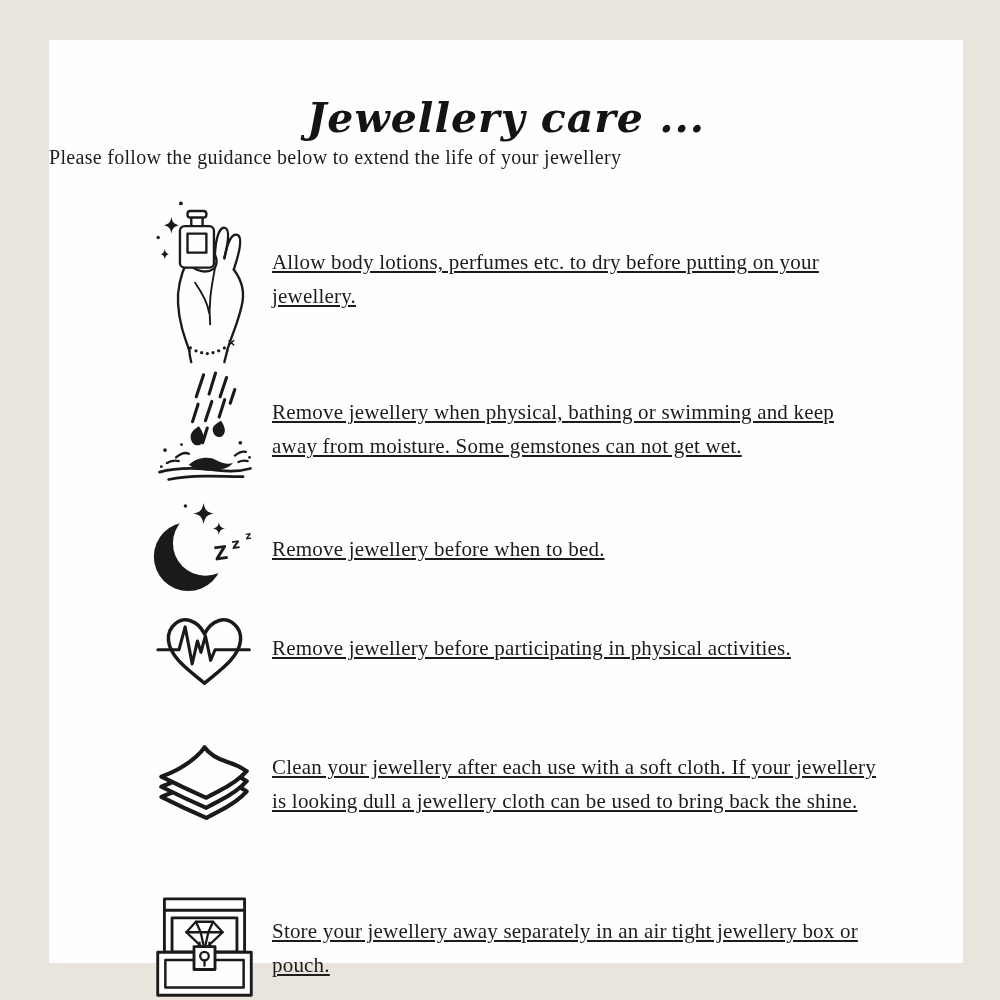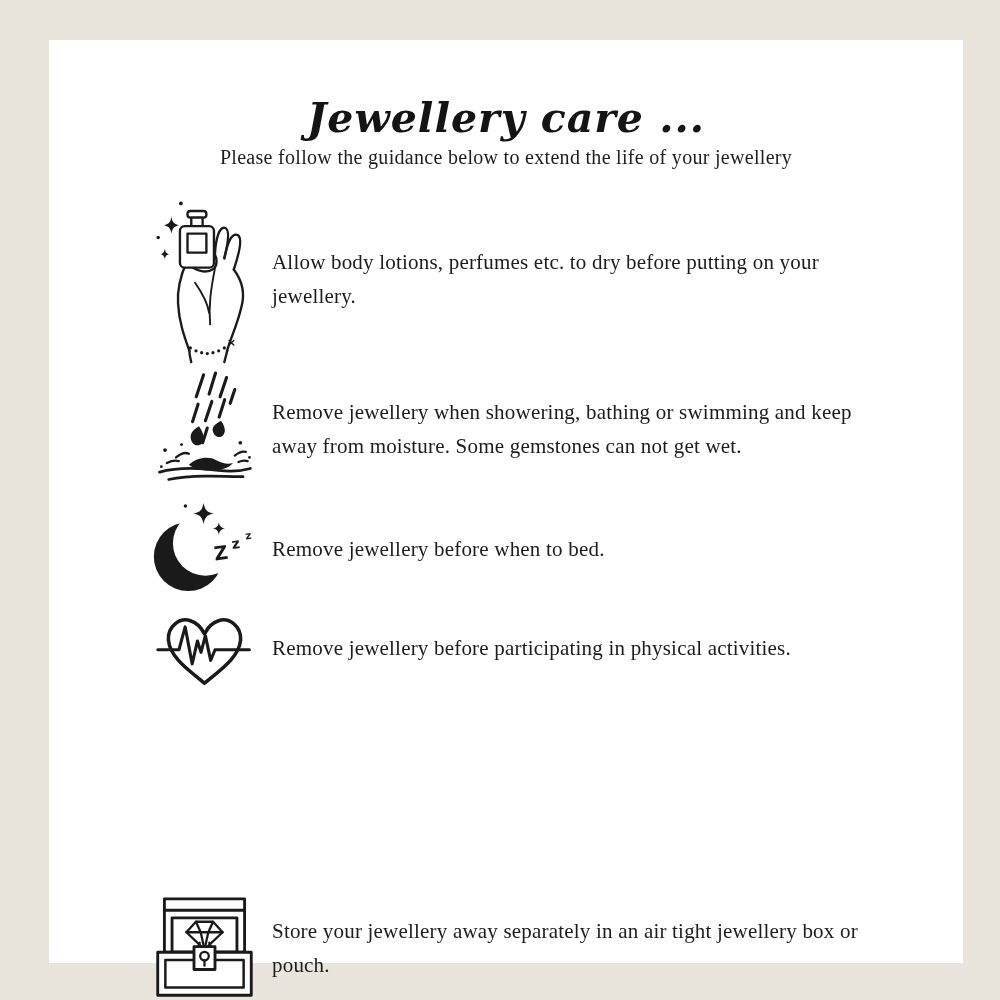--- a/index.html
+++ b/index.html
@@ -18,37 +18,37 @@
   .title{
     position:absolute;top:54px;left:0;right:0;
     text-align:center;
     font-family:"DejaVu Serif","Liberation Serif",serif;
     font-style:italic;font-weight:700;
     font-size:41px;line-height:48px;letter-spacing:1px;
     color:#141414;
   }
   .subtitle{
     position:absolute;top:104px;left:0;right:0;
-    text-align:center;
     font-size:20px;line-height:26px;letter-spacing:.3px;
     color:#1d1d1d;
   }
   .row{
     position:absolute;left:0;right:0;
     display:flex;align-items:center;
   }
   .icon-cell{
     width:135px;margin-left:88px;flex:0 0 auto;
     display:flex;align-items:center;justify-content:center;
   }
   .text-cell{
     flex:1 1 auto;max-width:690px;
     font-size:21px;line-height:34px;letter-spacing:.2px;
     white-space:pre-line;
     color:#1c1c1c;
+    text-decoration:underline;
   }
   .r1{top:152px;height:174px;}
   .r2{top:326px;height:126px;}
   .r3{top:458px;height:102px;}
   .r4{top:561px;height:94px;}
   .r5{top:692px;height:104px;}
   .r6{top:848px;height:120px;}
   svg{display:block;}
   .ln{stroke:#1a1a1a;fill:none;stroke-linecap:round;stroke-linejoin:round;}
   .fl{fill:#1a1a1a;stroke:none;}
@@ -125,21 +125,21 @@
             <path d="M88,94 C93,90 97,89 100,90"></path>
             <path d="M92,101 C96,99 99,99 102,100"></path>
           </g>
           <circle class="fl" cx="12" cy="88" r="2"></circle>
           <circle class="fl" cx="30" cy="82" r="1.6"></circle>
           <circle class="fl" cx="94" cy="80" r="2"></circle>
           <circle class="fl" cx="104" cy="96" r="1.5"></circle>
           <circle class="fl" cx="8" cy="106" r="1.5"></circle>
         </svg>
       </div>
-      <div class="text-cell">Remove jewellery when showering, bathing or swimming and keep
+      <div class="text-cell">Remove jewellery when physical, bathing or swimming and keep
 away from moisture. Some gemstones can not get wet.</div>
     </div>
 
     <div class="row r3">
       <div class="icon-cell">
         <svg width="110" height="96" viewBox="0 0 115 100">
           <circle class="fl" cx="40" cy="58" r="36"></circle>
           <circle cx="58" cy="44" r="34" fill="#fefefe"></circle>
           <path class="fl" d="M56,2 C57.5,9.5 59.5,11.5 67,13 C59.5,14.5 57.5,16.5 56,24 C54.5,16.5 52.5,14.5 45,13 C52.5,11.5 54.5,9.5 56,2 Z"></path>
           <path class="fl" d="M72,22 C72.9,26.4 74.1,27.6 78.5,28.5 C74.1,29.4 72.9,30.6 72,35 C71.1,30.6 69.9,29.4 65.5,28.5 C69.9,27.6 71.1,26.4 72,22 Z"></path>
@@ -155,20 +155,33 @@
     <div class="row r4">
       <div class="icon-cell">
         <svg width="103" height="88" viewBox="0 0 110 100">
           <path class="ln" stroke-width="4" d="M55,90 C40,77 16,62 14,41 C13,25 27,15 39,19 C47,21.5 52,28 55,34 C58,28 63,21.5 71,19 C83,15 97,25 96,41 C94,62 70,77 55,90 Z"></path>
           <path class="ln" stroke-width="3.5" d="M2,52 L26,52 L33,26 L41,68 L47,42 L51,55 L56,36 L62,64 L67,52 L106,52"></path>
         </svg>
       </div>
       <div class="text-cell">Remove jewellery before participating in physical activities.</div>
     </div>
 
+    <div class="row r5">
+      <div class="icon-cell">
+        <svg width="101" height="92" viewBox="0 0 110 100">
+          <g stroke-width="4.5">
+            <path class="wh" transform="translate(0,22)" d="M8,42 C22,37 36,29 46,20 C50,16.5 53,13 55,10 C60,17 70,23 80,26 C87,28 95,32 101,36 C93,45 82,52 70,58 C66,60 61,62.5 57,65 C41,58 22,49 8,42 Z"></path>
+            <path class="wh" transform="translate(0,11)" d="M8,42 C22,37 36,29 46,20 C50,16.5 53,13 55,10 C60,17 70,23 80,26 C87,28 95,32 101,36 C93,45 82,52 70,58 C66,60 61,62.5 57,65 C41,58 22,49 8,42 Z"></path>
+            <path class="wh" d="M8,42 C22,37 36,29 46,20 C50,16.5 53,13 55,10 C60,17 70,23 80,26 C87,28 95,32 101,36 C93,45 82,52 70,58 C66,60 61,62.5 57,65 C41,58 22,49 8,42 Z"></path>
+          </g>
+        </svg>
+      </div>
+      <div class="text-cell">Clean your jewellery after each use with a soft cloth. If your jewellery
+is looking dull a jewellery cloth can be used to bring back the shine.</div>
+    </div>
 
     <div class="row r6">
       <div class="icon-cell">
         <svg width="105" height="110" viewBox="0 0 110 115">
           <rect class="wh" x="13" y="6" width="84" height="56" stroke-width="3"></rect>
           <path class="ln" d="M13,18 L97,18" stroke-width="3"></path>
           <rect class="ln" x="21" y="26" width="68" height="36" stroke-width="3"></rect>
           <g class="ln" stroke-width="2.4">
             <path d="M36,41 L46,30 L64,30 L74,41 L55,59 Z"></path>
             <path d="M36,41 L74,41"></path>

